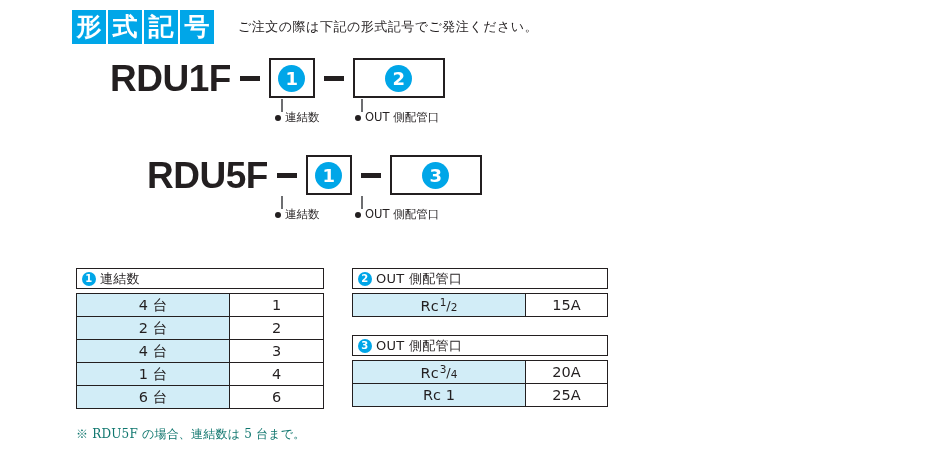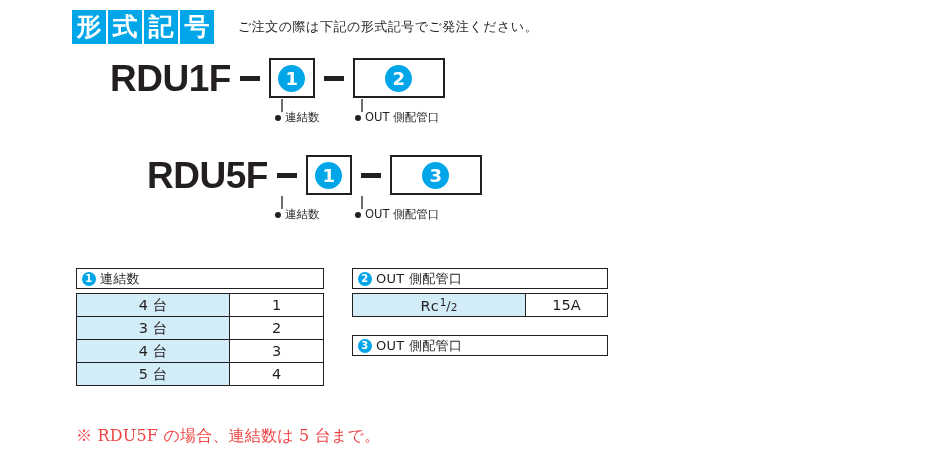--- a/index.html
+++ b/index.html
@@ -189,22 +189,22 @@
   .frac sup { font-size: 10.5px; vertical-align: 4px; }
   .frac sub { font-size: 10.5px; vertical-align: -1px; }
   .frac .slash { font-size: 13px; }
 
   
   #footnote {
     position: absolute;
     left: 76px;
     top: 426px;
     font-family: "DejaVu Serif", serif;
-    font-size: 16px;
-    color: #ef4444;
+    font-size: 12px;
+    color: #0f766e;
     white-space: nowrap;
     letter-spacing: 0.2px;
   }
 </style>
 </head>
 <body>
 
 <div id="header">
   <div class="kanji-box">形</div>
   <div class="kanji-box">式</div>
@@ -262,30 +262,34 @@
     <span class="badge-sm">1</span>
     <span>連結数</span>
   </div>
   <table class="spec">
     <tbody>
       <tr>
         <td class="label-cell">4 台</td>
         <td class="value-cell">1</td>
       </tr>
       <tr>
-        <td class="label-cell">3 台</td>
+        <td class="label-cell">2 台</td>
         <td class="value-cell">2</td>
       </tr>
       <tr>
         <td class="label-cell">4 台</td>
         <td class="value-cell">3</td>
       </tr>
       <tr>
-        <td class="label-cell">5 台</td>
+        <td class="label-cell">1 台</td>
         <td class="value-cell">4</td>
+      </tr>
+      <tr>
+        <td class="label-cell">6 台</td>
+        <td class="value-cell">6</td>
       </tr>
     </tbody>
   </table>
 </div>
 
 <div class="tbl-wrap" id="table-2">
   <div class="tbl-title">
     <span class="badge-sm">2</span>
     <span>OUT 側配管口</span>
   </div>
@@ -299,15 +303,29 @@
       </tr>
     </tbody>
   </table>
 </div>
 
 <div class="tbl-wrap" id="table-3">
   <div class="tbl-title">
     <span class="badge-sm">3</span>
     <span>OUT 側配管口</span>
   </div>
+  <table class="spec">
+    <tbody>
+      <tr>
+        <td class="label-cell">
+          <span>Rc</span><span class="frac"><sup>3</sup><span class="slash">/</span><sub>4</sub></span>
+        </td>
+        <td class="value-cell">20A</td>
+      </tr>
+      <tr>
+        <td class="label-cell">Rc 1</td>
+        <td class="value-cell">25A</td>
+      </tr>
+    </tbody>
+  </table>
 </div>
 
 <div id="footnote">※ RDU5F の場合、連結数は 5 台まで。</div>
 
 </body></html>

